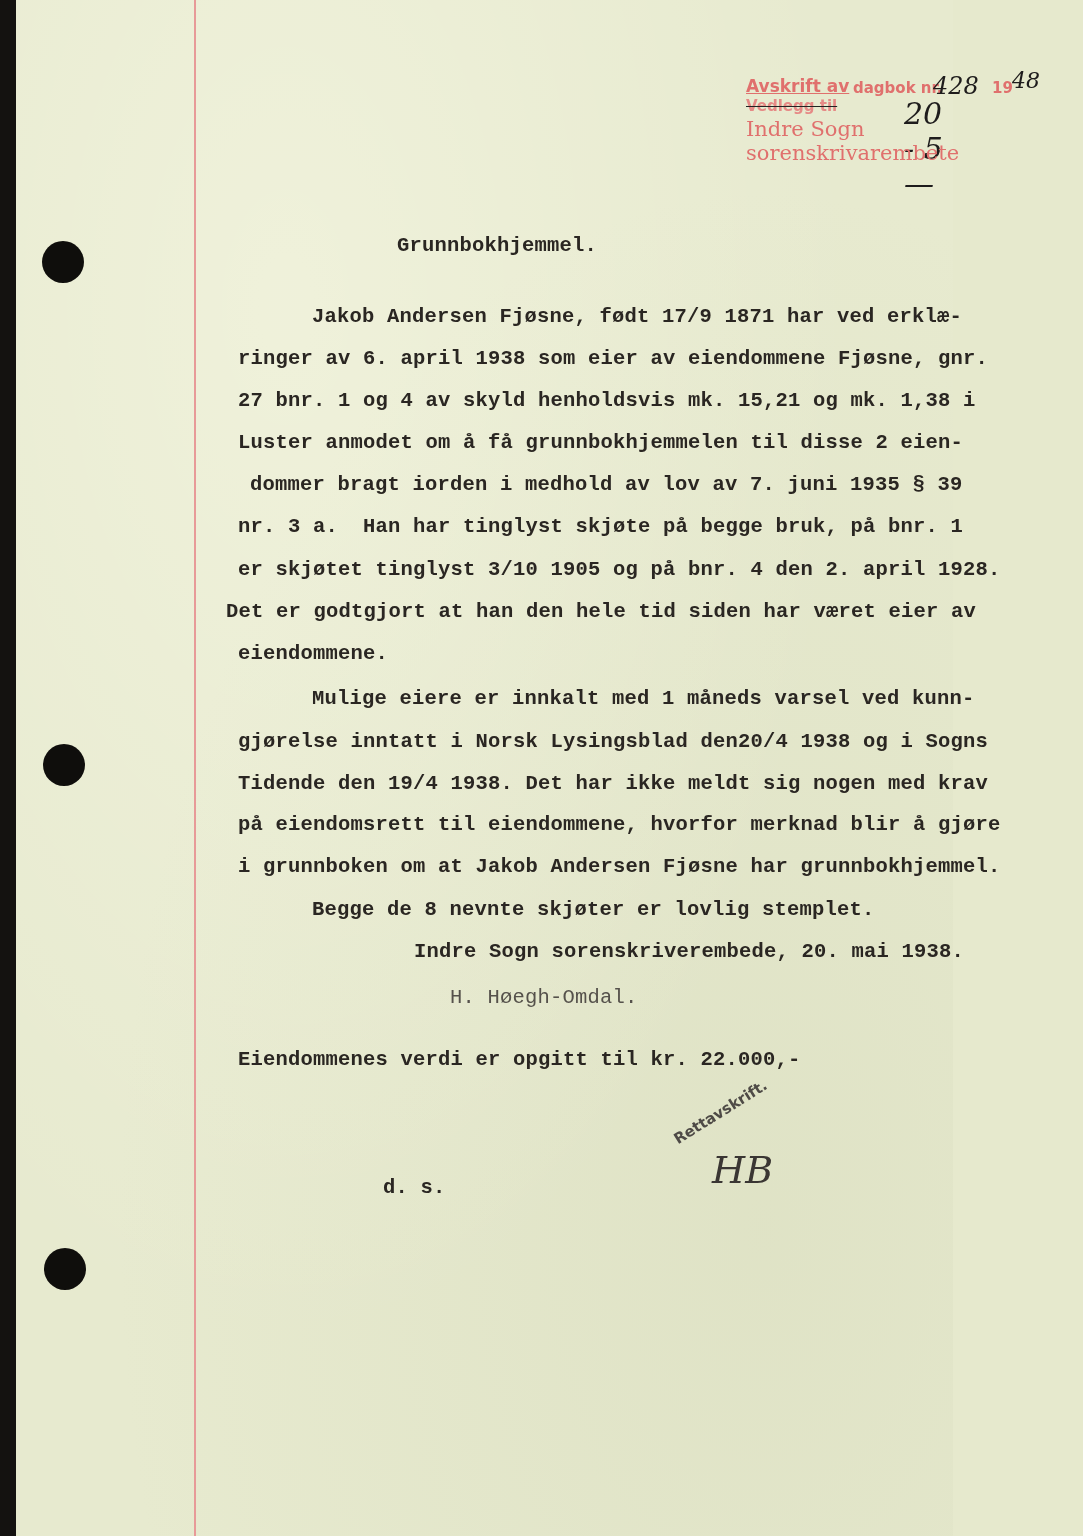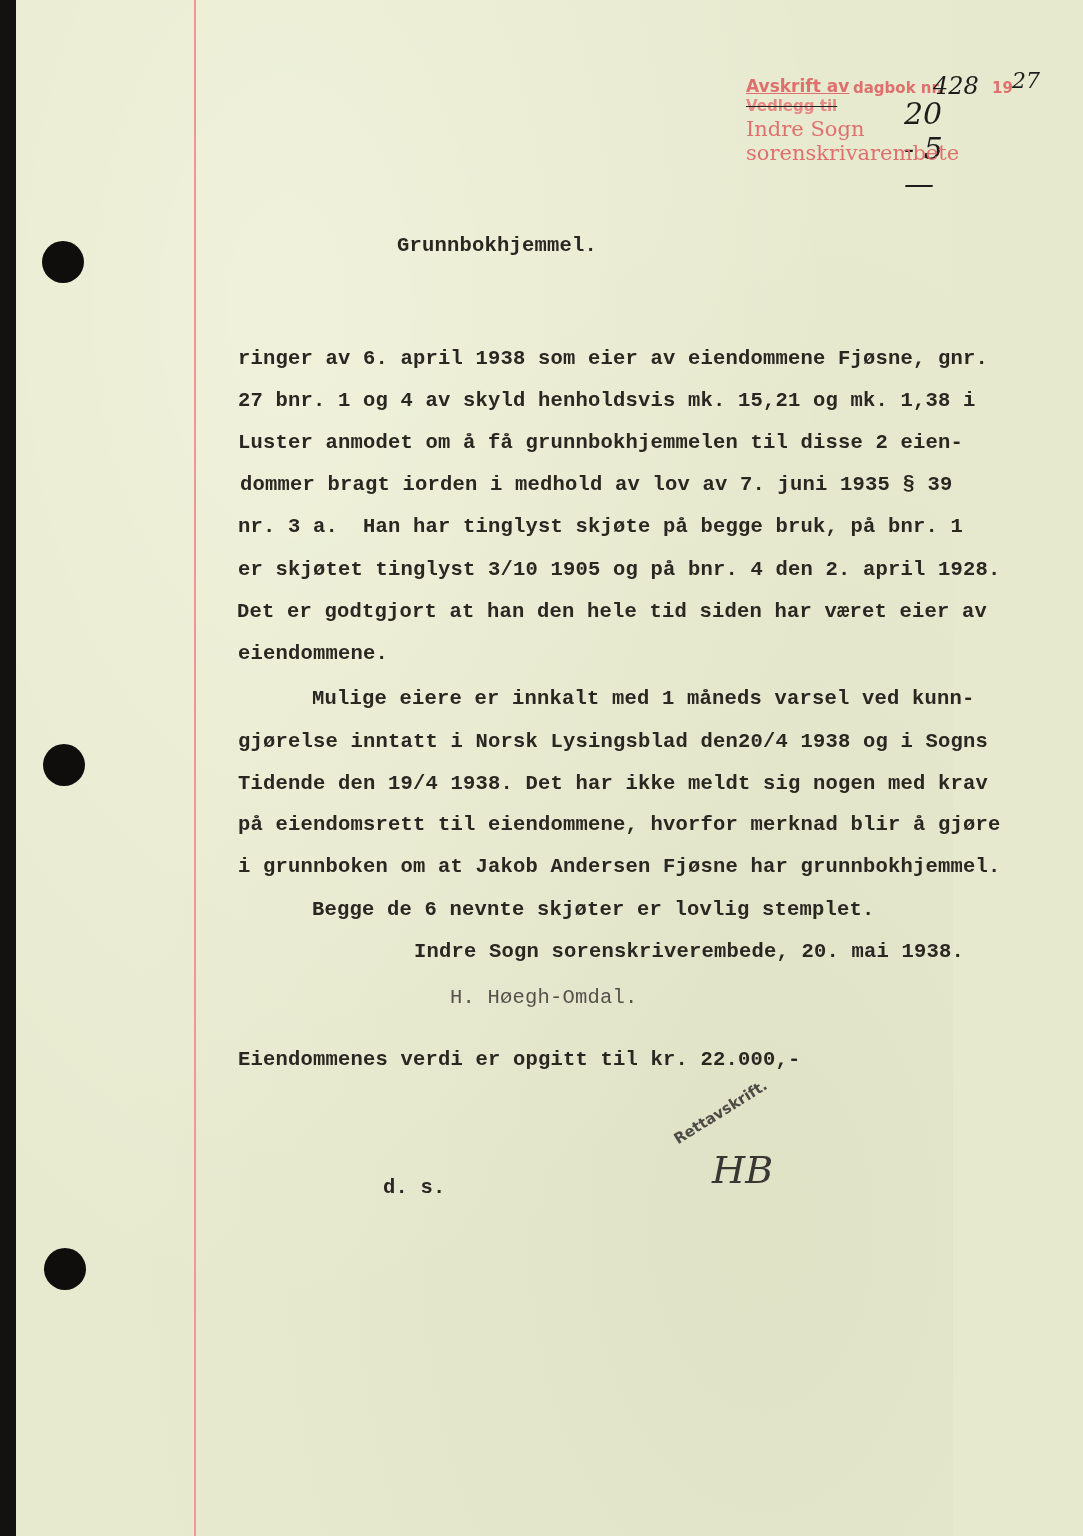--- a/index.html
+++ b/index.html
@@ -66,42 +66,43 @@
   <div class="left-edge"></div>
   <div class="margin-line"></div>
   <div class="hole" style="left:42px; top:241px;"></div>
   <div class="hole" style="left:43px; top:744px;"></div>
   <div class="hole" style="left:44px; top:1248px;"></div>
 
   <div class="stamp stamp-line1"><span class="underlined">Avskrift av</span></div>
   <div class="stamp stamp-dagbok">dagbok nr.</div>
   <div class="handwritten hw-num">428</div>
   <div class="stamp stamp-19">19</div>
-  <div class="handwritten hw-year">27</div>
+  <div class="handwritten hw-year">48</div>
   <div class="stamp stamp-line2">Vedlegg til</div>
   <div class="handwritten hw-date">20 - 5 —</div>
   <div class="stamp stamp-line3">Indre Sogn sorenskrivarembete</div>
 
   <div class="typed title">Grunnbokhjemmel.</div>
 
+  <div class="typed" style="left:312px; top:305px;">Jakob Andersen Fjøsne, født 17/9 1871 har ved erklæ-</div>
   <div class="typed" style="left:238px; top:347px;">ringer av 6. april 1938 som eier av eiendommene Fjøsne, gnr.</div>
   <div class="typed" style="left:238px; top:389px;">27 bnr. 1 og 4 av skyld henholdsvis mk. 15,21 og mk. 1,38 i</div>
   <div class="typed" style="left:238px; top:431px;">Luster anmodet om å få grunnbokhjemmelen til disse 2 eien-</div>
-  <div class="typed" style="left:240px; top:473px;text-align:right;">dommer bragt iorden i medhold av lov av 7. juni 1935 § 39</div>
+  <div class="typed" style="left:250px; top:473px;text-align:right;">dommer bragt iorden i medhold av lov av 7. juni 1935 § 39</div>
   <div class="typed" style="left:238px; top:515px;">nr. 3 a.  Han har tinglyst skjøte på begge bruk, på bnr. 1</div>
   <div class="typed" style="left:238px; top:558px;">er skjøtet tinglyst 3/10 1905 og på bnr. 4 den 2. april 1928.</div>
-  <div class="typed" style="left:237px; top:600px;">Det er godtgjort at han den hele tid siden har været eier av</div>
+  <div class="typed" style="left:226px; top:600px;">Det er godtgjort at han den hele tid siden har været eier av</div>
   <div class="typed" style="left:238px; top:642px;">eiendommene.</div>
 
   <div class="typed" style="left:312px; top:687px;">Mulige eiere er innkalt med 1 måneds varsel ved kunn-</div>
   <div class="typed" style="left:238px; top:730px;">gjørelse inntatt i Norsk Lysingsblad den20/4 1938 og i Sogns</div>
   <div class="typed" style="left:238px; top:772px;">Tidende den 19/4 1938. Det har ikke meldt sig nogen med krav</div>
   <div class="typed" style="left:238px; top:813px;text-align:center;">på eiendomsrett til eiendommene, hvorfor merknad blir å gjøre</div>
   <div class="typed" style="left:238px; top:855px;">i grunnboken om at Jakob Andersen Fjøsne har grunnbokhjemmel.</div>
-  <div class="typed" style="left:312px; top:898px;">Begge de 6 nevnte skjøter er lovlig stemplet.</div>
+  <div class="typed" style="left:312px; top:898px;">Begge de 8 nevnte skjøter er lovlig stemplet.</div>
   <div class="typed" style="left:414px; top:940px;">Indre Sogn sorenskriverembede, 20. mai 1938.</div>
   <div class="typed signer" style="left:450px; top:986px;">H. Høegh-Omdal.</div>
   <div class="typed" style="left:238px; top:1048px;">Eiendommenes verdi er opgitt til kr. 22.000,-</div>
   <div class="typed" style="left:383px; top:1152px;margin-top:24px;">d. s.</div>
 
   <div class="cert">Rettavskrift.</div>
   <div class="initials">HB</div>
 </div>
 
 </body></html>

